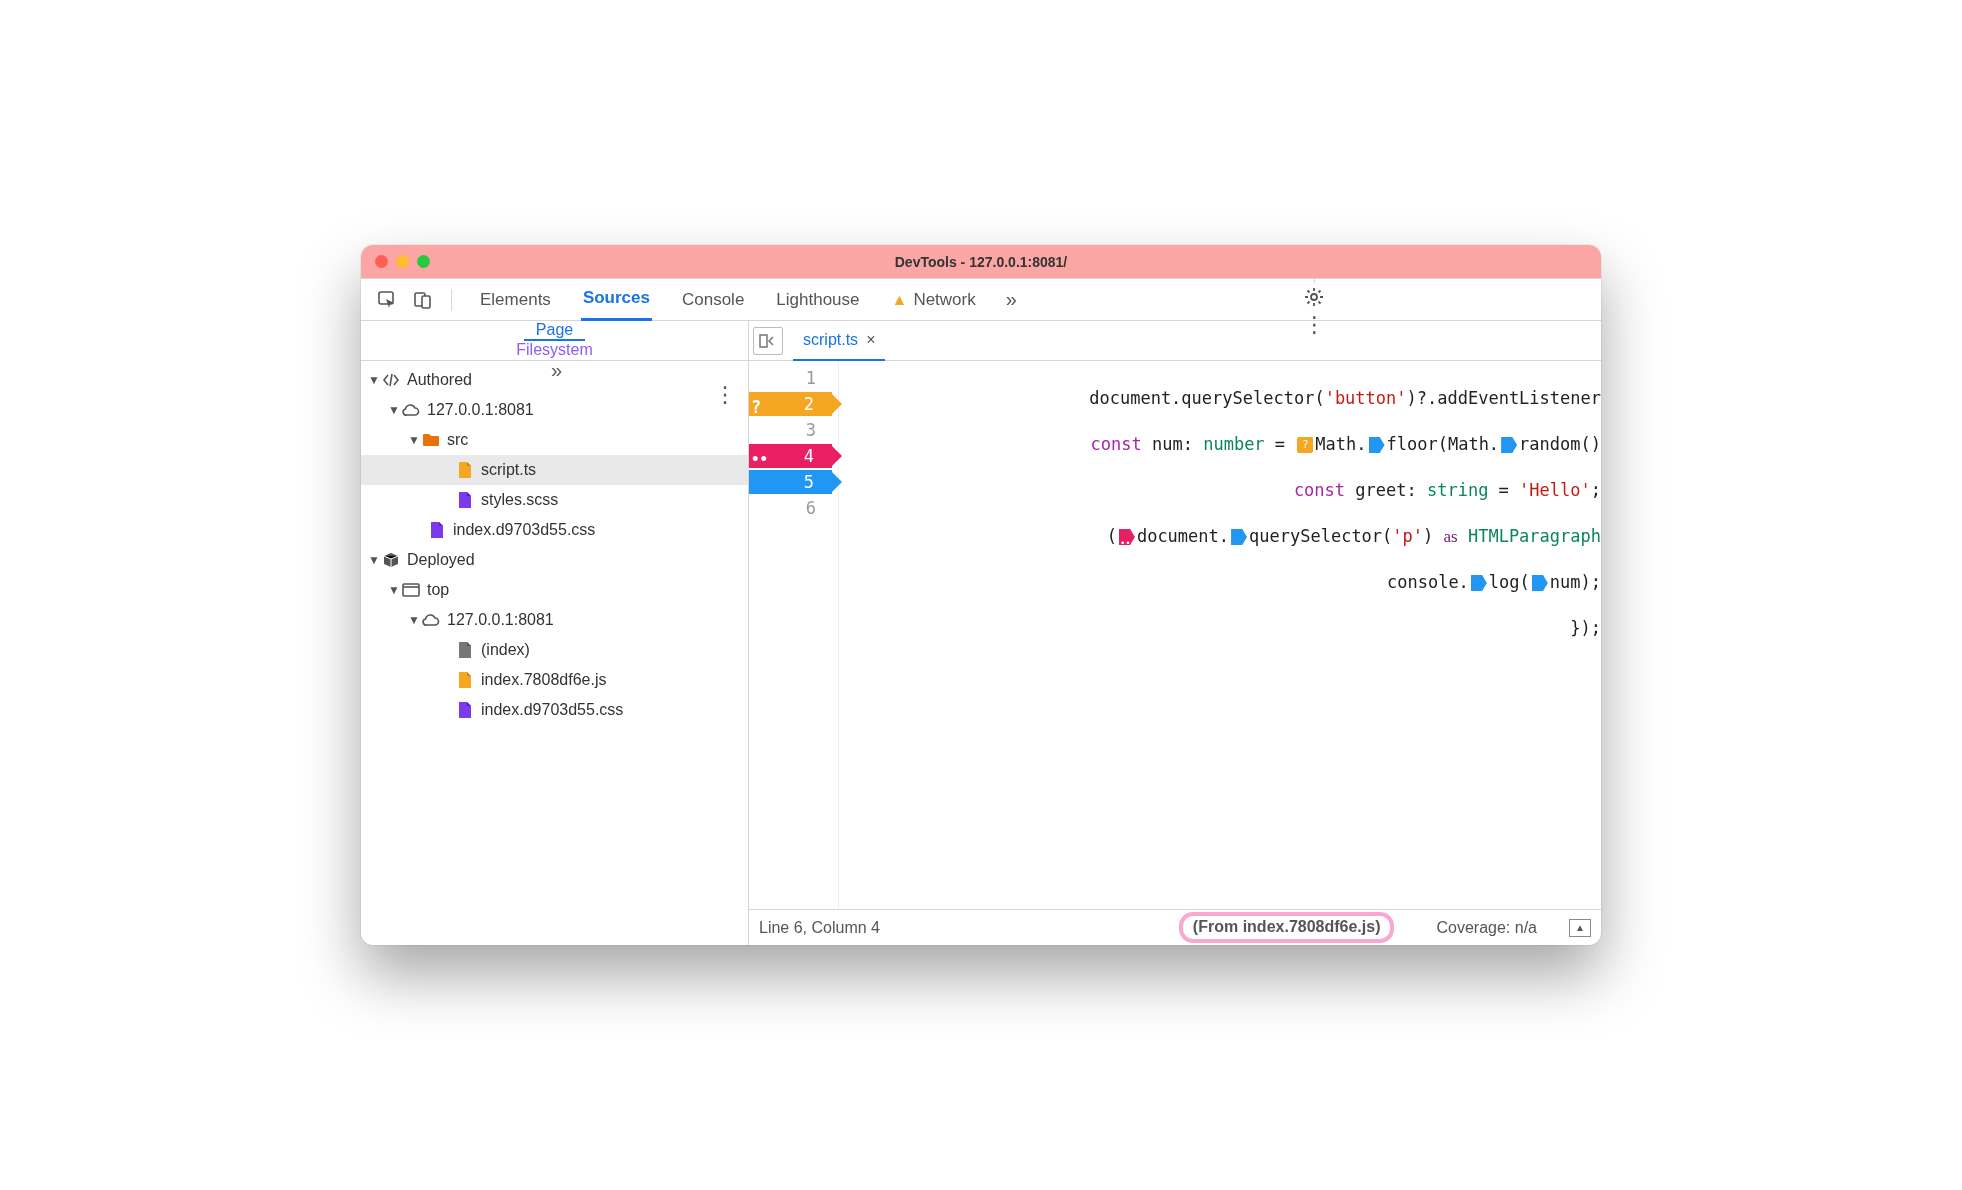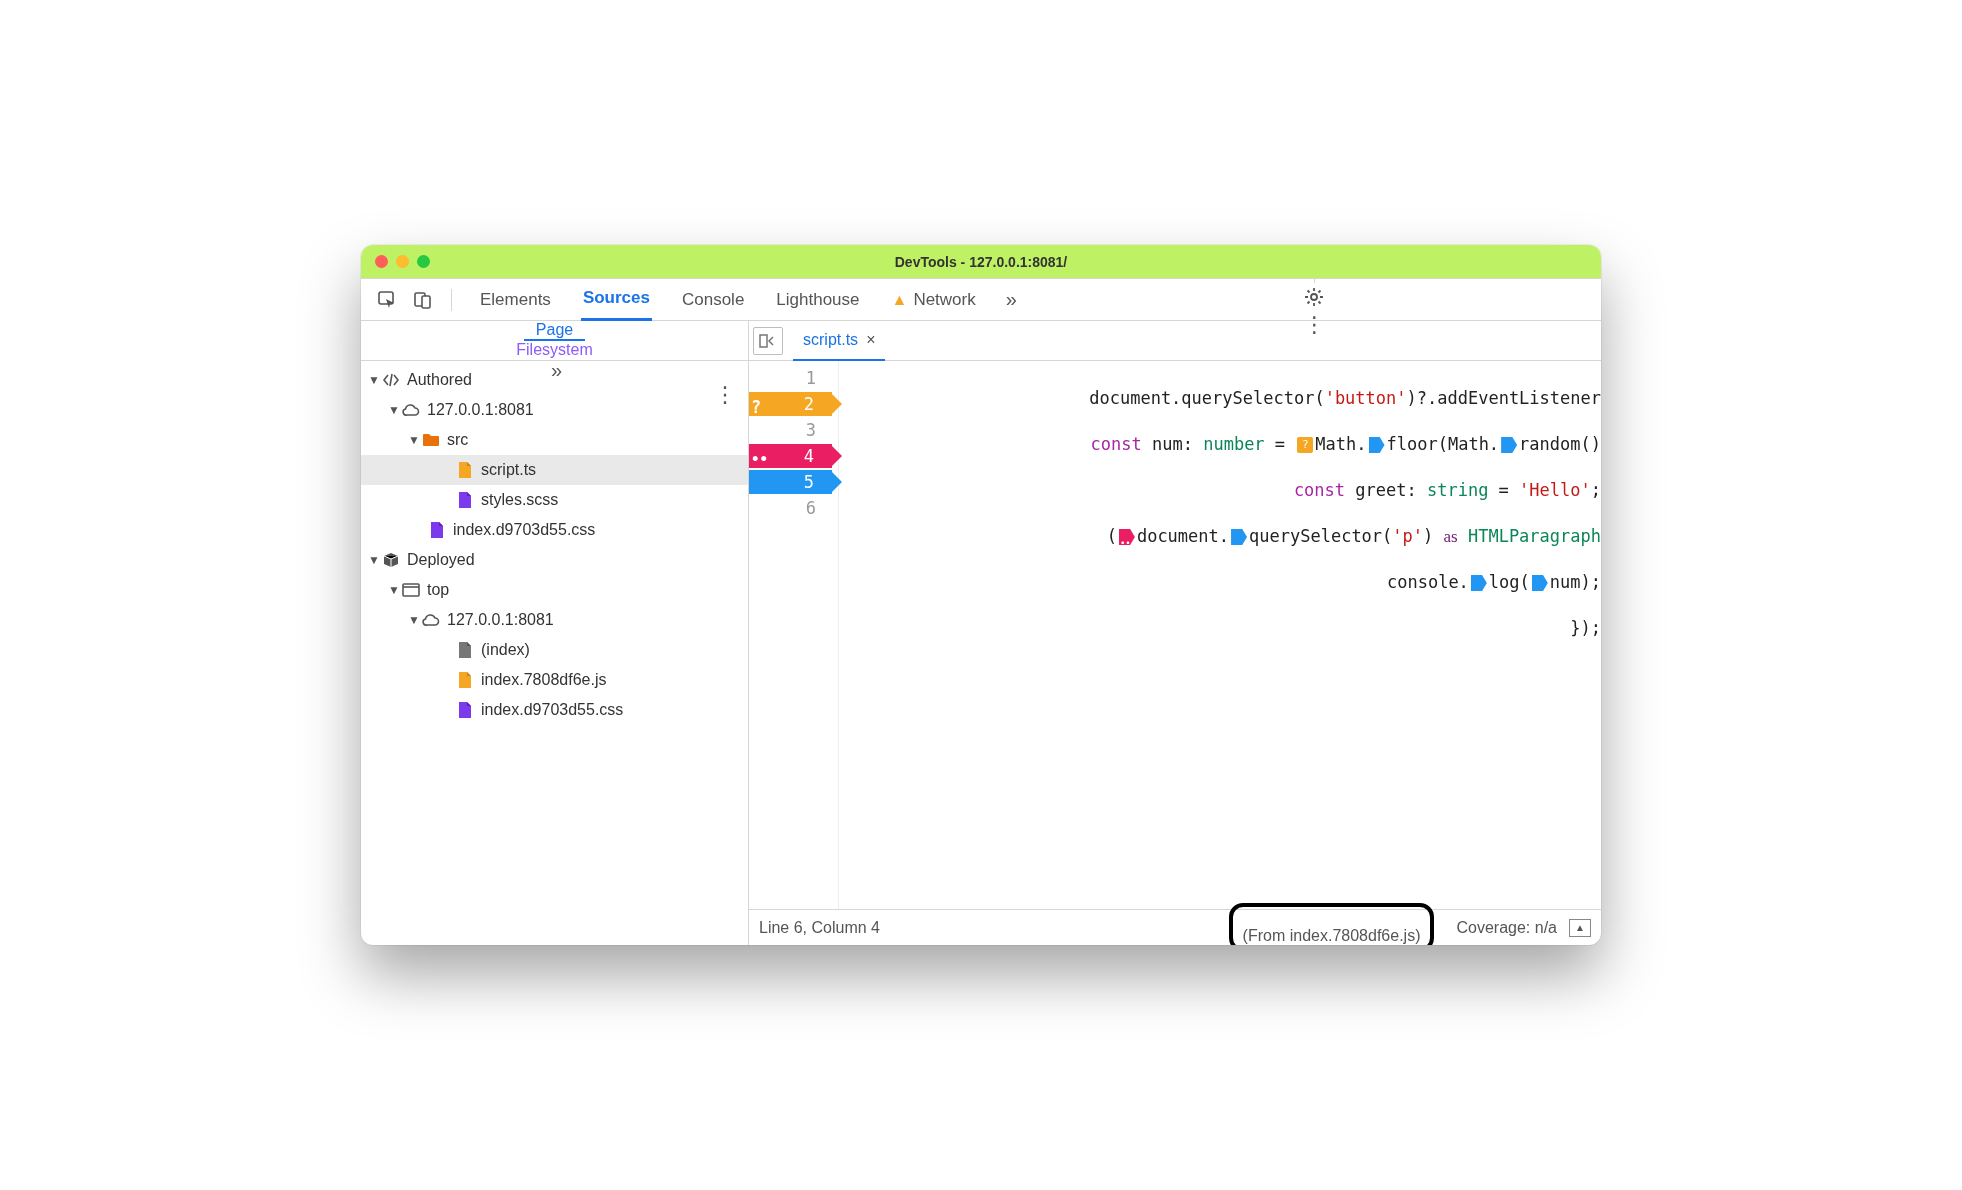--- a/index.html
+++ b/index.html
@@ -21,21 +21,21 @@
     display: flex;
     flex-direction: column;
   }
   
   .titlebar {
     height: 34px;
     display: flex;
     align-items: center;
     padding: 0 14px;
     border-bottom: 1px solid #d6d6d6;
-    background: #bef264;
+    background: #fca5a5;
     position: relative;
   }
   .traffic-lights { display: flex; gap: 8px; }
   .light { width: 13px; height: 13px; border-radius: 50%; }
   .light.red { background: #ff5f57; }
   .light.yellow { background: #febc2e; }
   .light.green { background: #28c840; }
   .title { position: absolute; left:0; right:0; text-align:center; font-size: 14px; color:#333; font-weight:600; pointer-events:none; }
   
   .toolbar {
@@ -117,23 +117,23 @@
   .tok-type { color:#0b8658; }
   .tok-cls { color:#0b8658; }
   .tok-op { color:#701a75;font-family:Liberation Serif, serif; }
   .inline-marker { display:inline-flex; width:16px; height:16px; background:#2196f3; vertical-align:middle; margin:0 2px; clip-path: polygon(0 0, 70% 0, 100% 50%, 70% 100%, 0 100%); }
   .inline-marker.orange { background:#f5a623; color:#fff; font-size:11px; align-items:center; justify-content:center; clip-path:none; border-radius:2px; }
   .inline-marker.orange::before { content:"?"; }
   .inline-marker.pink { background:#e91e63; clip-path: polygon(0 0, 70% 0, 100% 50%, 70% 100%, 0 100%); position:relative; }
   .inline-marker.pink::before { content:"••"; color:#fff; font-size:9px; position:absolute; left:1px; top:1px; }
   
   .statusbar {
-    height:36px; border-top:1px solid #d6d6d6; display:flex; align-items:center; padding:0 10px; font-size:16px; color:#555; gap:12px;
-  }
-  .statusbar .from-box { border:4px solid #000000; border-radius:14px; padding:20px 10px 3px; }
+    height:36px; border-top:1px solid #d6d6d6; display:flex; align-items:center; padding:0 10px; font-size:16px; color:#555; gap:32px;
+  }
+  .statusbar .from-box { border:4px solid #f9a8d4; border-radius:14px; padding:2px 10px 3px;font-weight:bold; }
   .statusbar .coverage { margin-left:10px; }
   .statusbar .drawer-icon { margin-left:auto; border:1px solid #888; width:22px; height:18px; display:flex; align-items:center; justify-content:center; font-size:10px; color:#555; }
   .statusbar .spacer { flex:1; }
 </style>
 </head>
 <body>
 
 <div class="window">
 
   <div class="titlebar">

